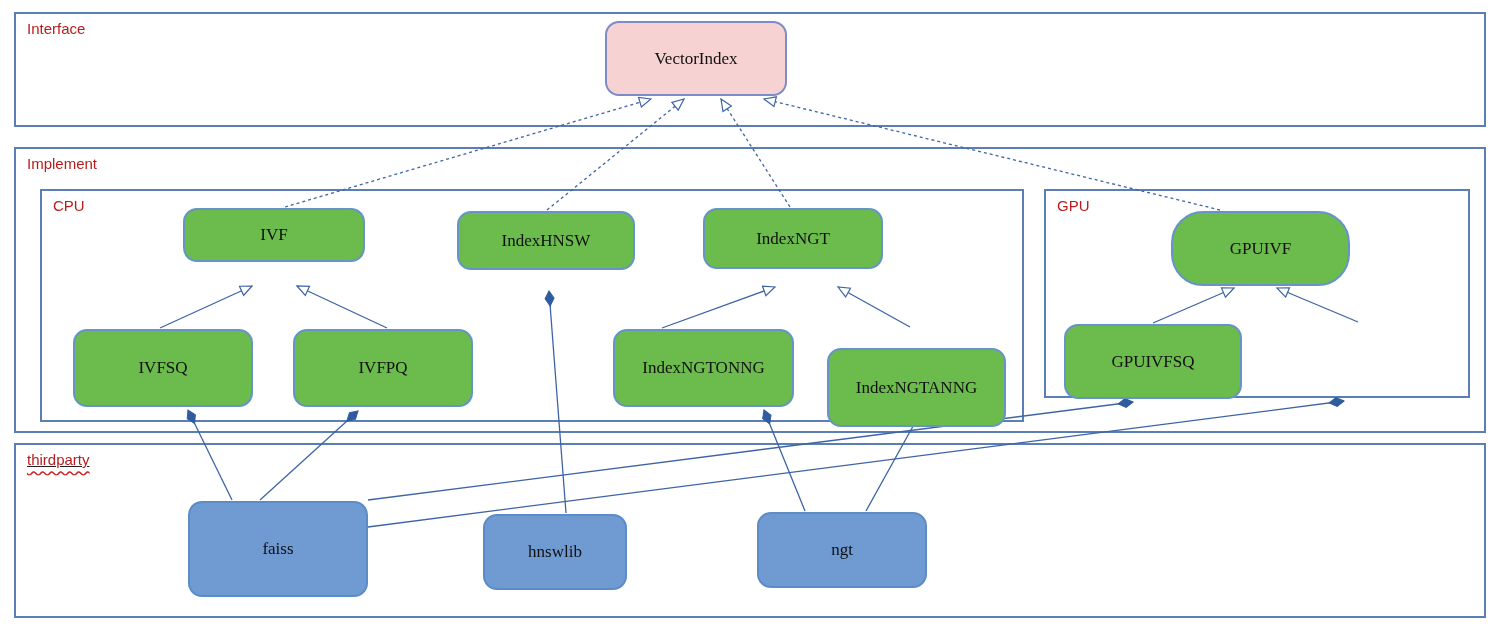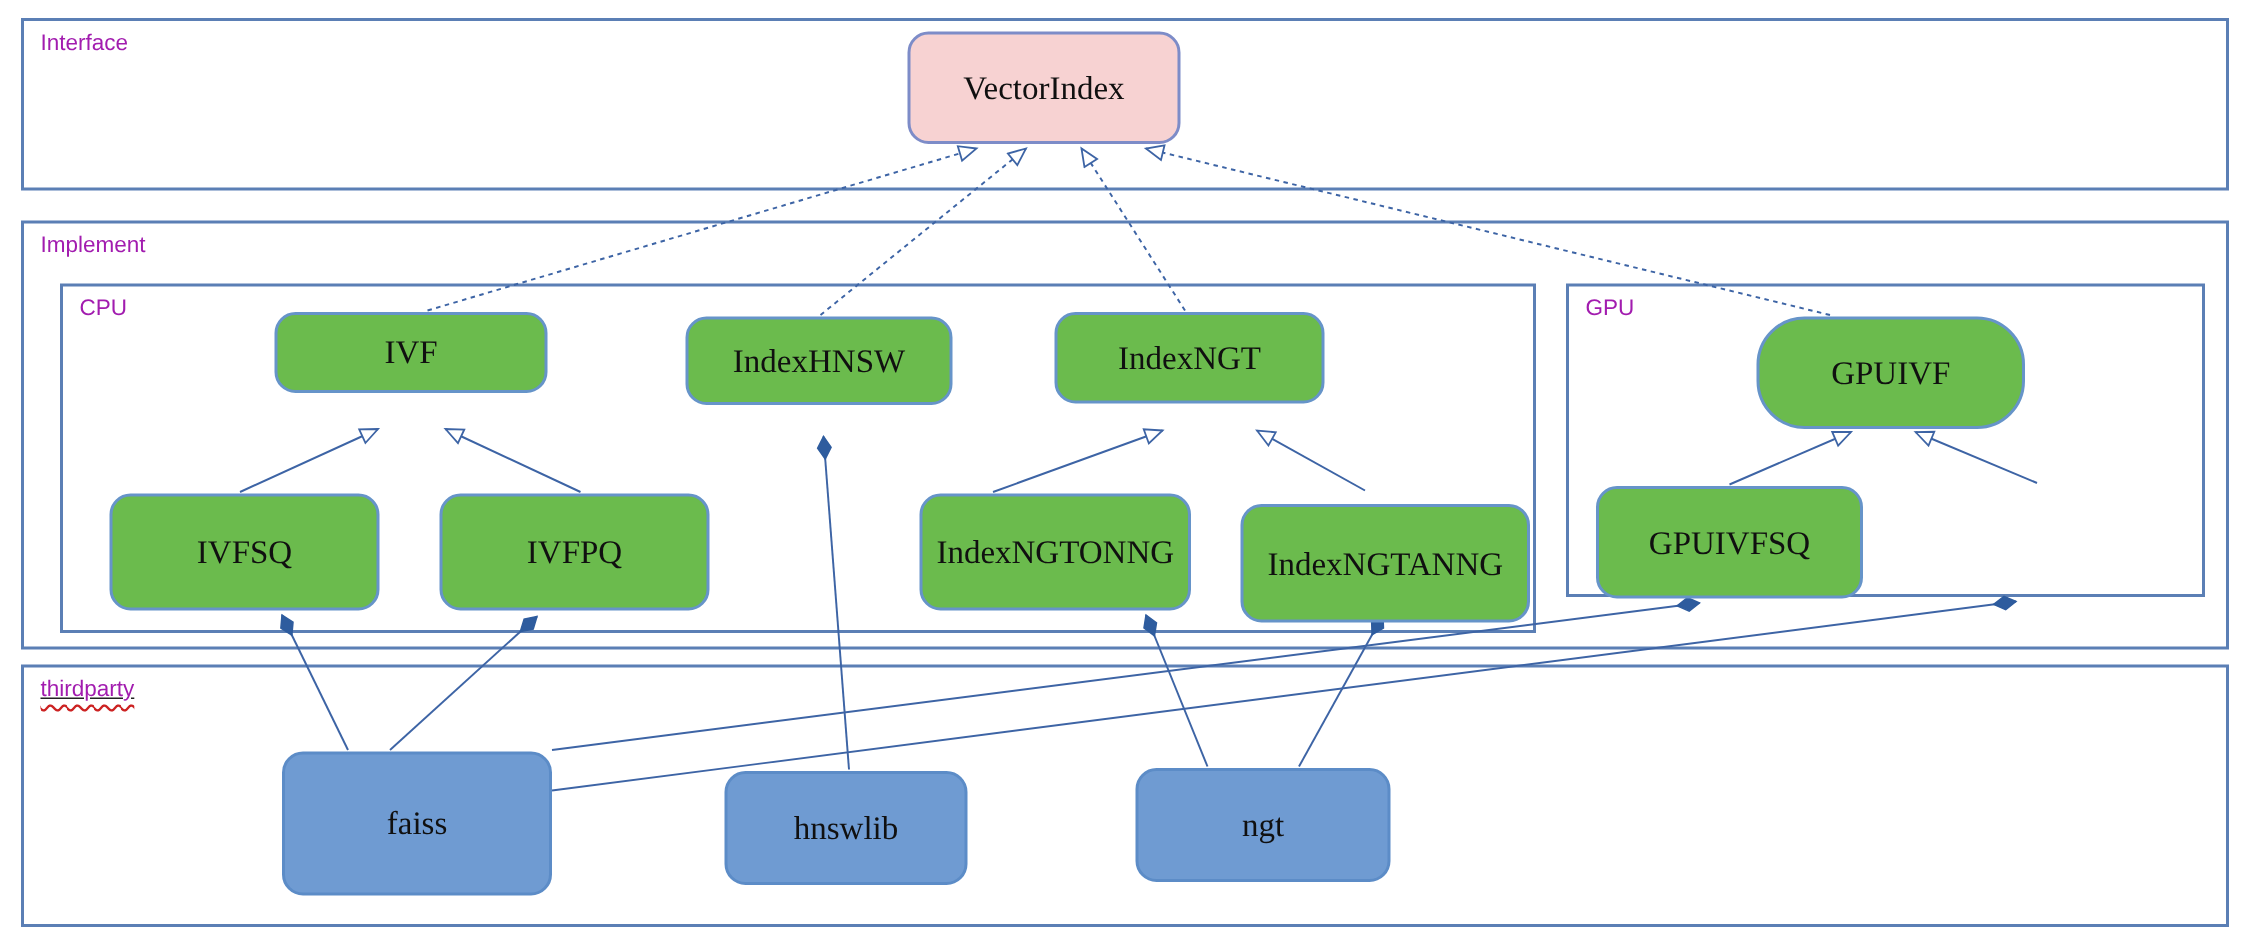--- a/index.html
+++ b/index.html
@@ -7,32 +7,32 @@
     position:relative; width:1503px; height:628px;
     background:#ffffff; overflow:hidden;
     font-family:"Liberation Sans", sans-serif;
   }
   .container {
     position:absolute; box-sizing:border-box;
     border:2px solid #5b7fb5; background:#ffffff;
   }
   .container-label {
     position:absolute; top:6px; left:11px;
-    font-size:15px; color:#a21caf; white-space:nowrap;
+    font-size:15px; color:#b91c1c; white-space:nowrap;
   }
   .u-straight { text-decoration:underline; text-decoration-color:#222222; }
   .u-squiggle {
     text-decoration-line:underline; text-decoration-style:wavy;
     text-decoration-color:#cc2222; text-underline-offset:5px;
   }
   .node {
     position:absolute; box-sizing:border-box;
     border:2px solid #6694c9; border-radius:14px;
     display:flex; align-items:center; justify-content:center;
-    font-family:"Liberation Serif", serif; font-size:22px; color:#101010;
+    font-family:"Liberation Serif", serif; font-size:17px; color:#101010;
     text-align:center; white-space:nowrap;
   }
   .node.green { background:#6bbb4d; border-color:#6694c9; }
   .node.blue  { background:#6f9bd2; border-color:#5c8cc7; }
   .node.pink  { background:#f7d2d2; border-color:#7d8cc8; }
   #edges-svg { position:absolute; left:0; top:0; z-index:5; pointer-events:none; }
   .edge { stroke:#3d64a5; stroke-width:1.3; fill:none; }
   .edge.dashed { stroke-dasharray:3,3; }
   .layer-nodes { position:absolute; left:0; top:0; width:100%; height:100%; z-index:10; }
   .layer-containers { position:absolute; left:0; top:0; width:100%; height:100%; z-index:1; }
@@ -99,21 +99,21 @@
     <div class="node pink" style="left:605px;  top:21px;  width:182px; height:75px;">VectorIndex</div>
 
     <div class="node green" style="left:183px;  top:208px; width:182px; height:54px;">IVF</div>
     <div class="node green" style="left:457px;  top:211px; width:178px; height:59px;">IndexHNSW</div>
     <div class="node green" style="left:703px;  top:208px; width:180px; height:61px;">IndexNGT</div>
     <div class="node green" style="left:1171px; top:211px; width:179px; height:75px;border-radius:32px;">GPUIVF</div>
 
     <div class="node green" style="left:73px;   top:329px; width:180px; height:78px;">IVFSQ</div>
     <div class="node green" style="left:293px;  top:329px; width:180px; height:78px;">IVFPQ</div>
     <div class="node green" style="left:613px;  top:329px; width:181px; height:78px;">IndexNGTONNG</div>
-    <div class="node green" style="left:827px;  top:336px; width:193px; height:79px;">IndexNGTANNG</div>
+    <div class="node green" style="left:827px;  top:348px; width:179px; height:79px;">IndexNGTANNG</div>
     <div class="node green" style="left:1064px; top:324px; width:178px; height:75px;">GPUIVFSQ</div>
 
     <div class="node blue" style="left:188px;  top:501px; width:180px; height:96px;">faiss</div>
-    <div class="node blue" style="left:483px;  top:514px; width:162px; height:76px;">hnswlib</div>
+    <div class="node blue" style="left:483px;  top:514px; width:144px; height:76px;">hnswlib</div>
     <div class="node blue" style="left:757px;  top:512px; width:170px; height:76px;">ngt</div>
   </div>
 
 </div>
 
 </body></html>

